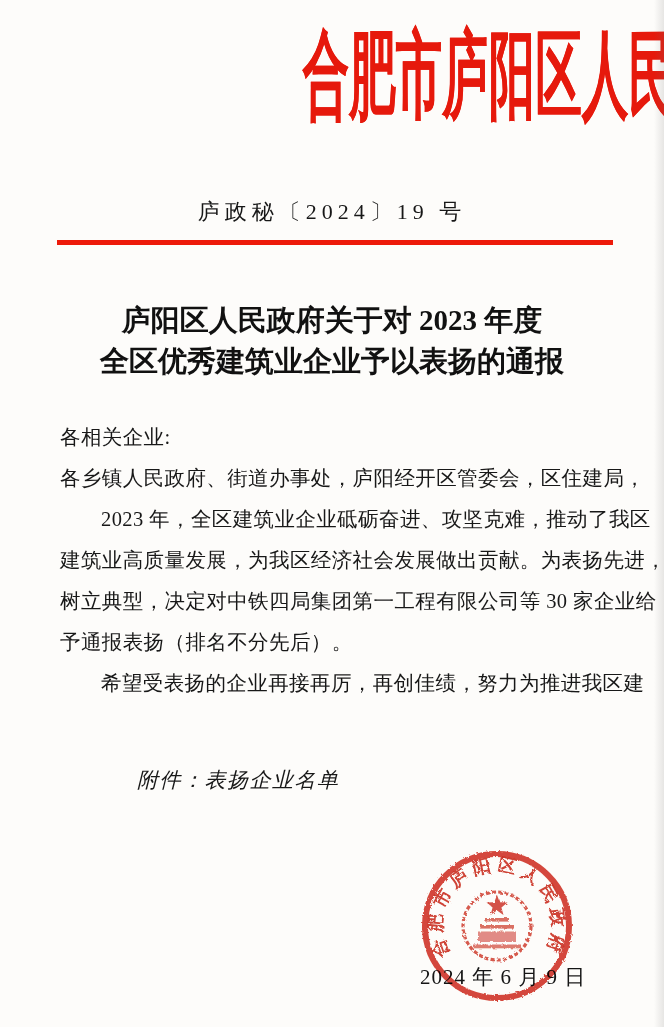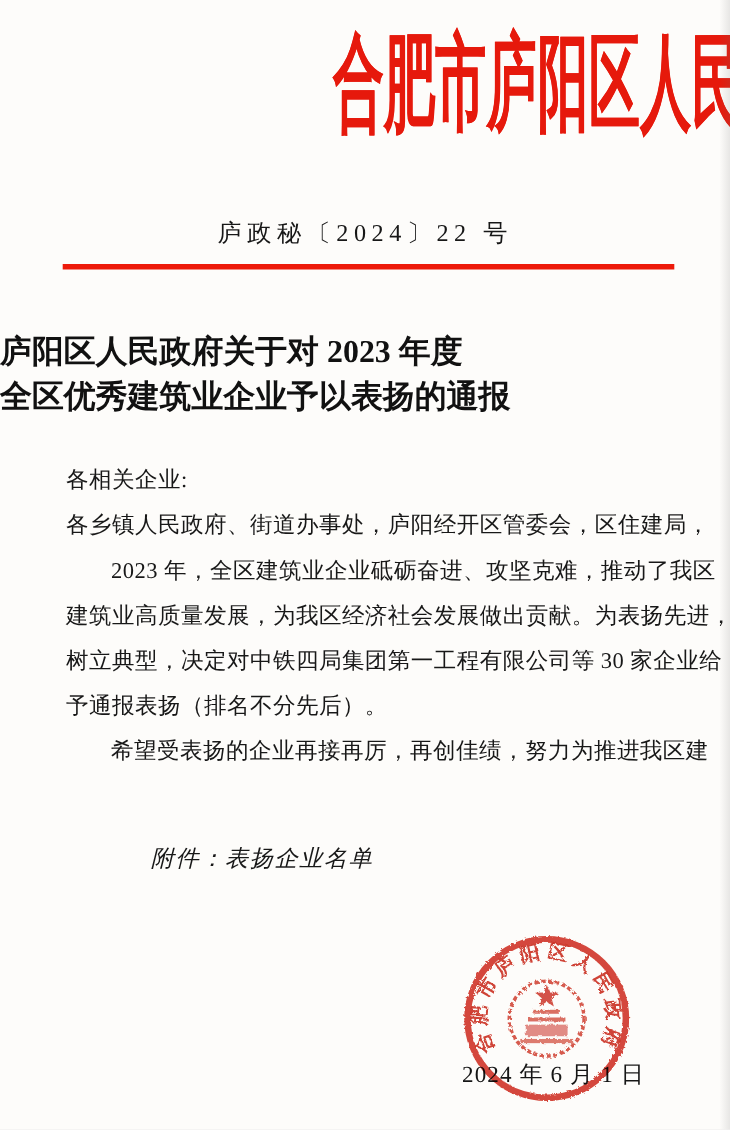--- a/index.html
+++ b/index.html
@@ -52,20 +52,21 @@
 
   .red-line {
     position: absolute; top: 240px; left: 57px;
     width: 556px; height: 5px;
     background: #ed1a0a;
   }
 
   
   .doc-title {
     position: absolute; top: 300px; left: 0; right: 0;
+    text-align: center;
     font-weight: 700;
     font-size: 29px;
     line-height: 41px;
     color: #111;
   }
 
   
   .body-text {
     position: absolute; top: 417px; left: 60px; width: 556px;
     font-size: 20.5px;
@@ -101,42 +102,42 @@
 </style>
 </head>
 <body>
 
 <div class="page">
 
   <div class="org-title-wrap">
     <div class="org-title">合肥市庐阳区人民政府文件</div>
   </div>
 
-  <div class="doc-number">庐政秘〔2024〕22 号</div>
+  <div class="doc-number">庐政秘〔2024〕19 号</div>
 
   <div class="red-line"></div>
 
   <div class="doc-title">
     <div>庐阳区人民政府关于对 2023 年度</div>
     <div>全区优秀建筑业企业予以表扬的通报</div>
   </div>
 
   <div class="body-text">
     <div class="body-line">各相关企业:</div>
     <div class="body-line">各乡镇人民政府、街道办事处，庐阳经开区管委会，区住建局，</div>
     <div class="body-line indent">2023 年，全区建筑业企业砥砺奋进、攻坚克难，推动了我区</div>
     <div class="body-line">建筑业高质量发展，为我区经济社会发展做出贡献。为表扬先进，</div>
     <div class="body-line">树立典型，决定对中铁四局集团第一工程有限公司等 30 家企业给</div>
     <div class="body-line">予通报表扬（排名不分先后）。</div>
     <div class="body-line indent">希望受表扬的企业再接再厉，再创佳绩，努力为推进我区建</div>
   </div>
 
   <div class="attachment-line">附件：表扬企业名单</div>
 
-  <div class="sign-date">2024 年 6 月 1 日</div>
+  <div class="sign-date">2024 年 6 月 9 日</div>
 
   <div class="seal">
     <svg width="176" height="176" viewBox="0 0 176 176">
       <defs>
         <filter id="stamp-grain" x="-10%" y="-10%" width="120%" height="120%">
           <feTurbulence type="fractalNoise" baseFrequency="0.38" numOctaves="2" result="n"></feTurbulence>
           <feDisplacementMap in="SourceGraphic" in2="n" scale="3.2"></feDisplacementMap>
         </filter>
         <path id="seal-arc" d="M 40.4,115.5 A 55,55 0 1 1 135.6,115.5" fill="none"></path>
       </defs>

